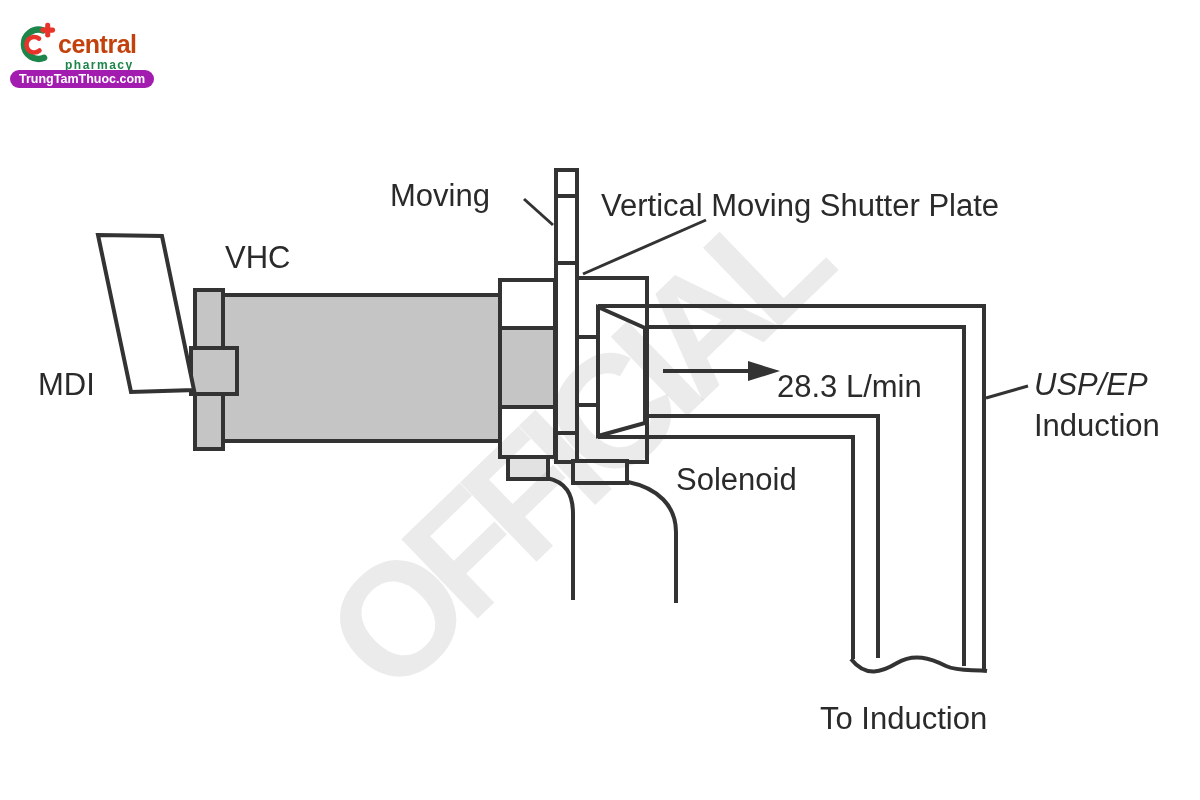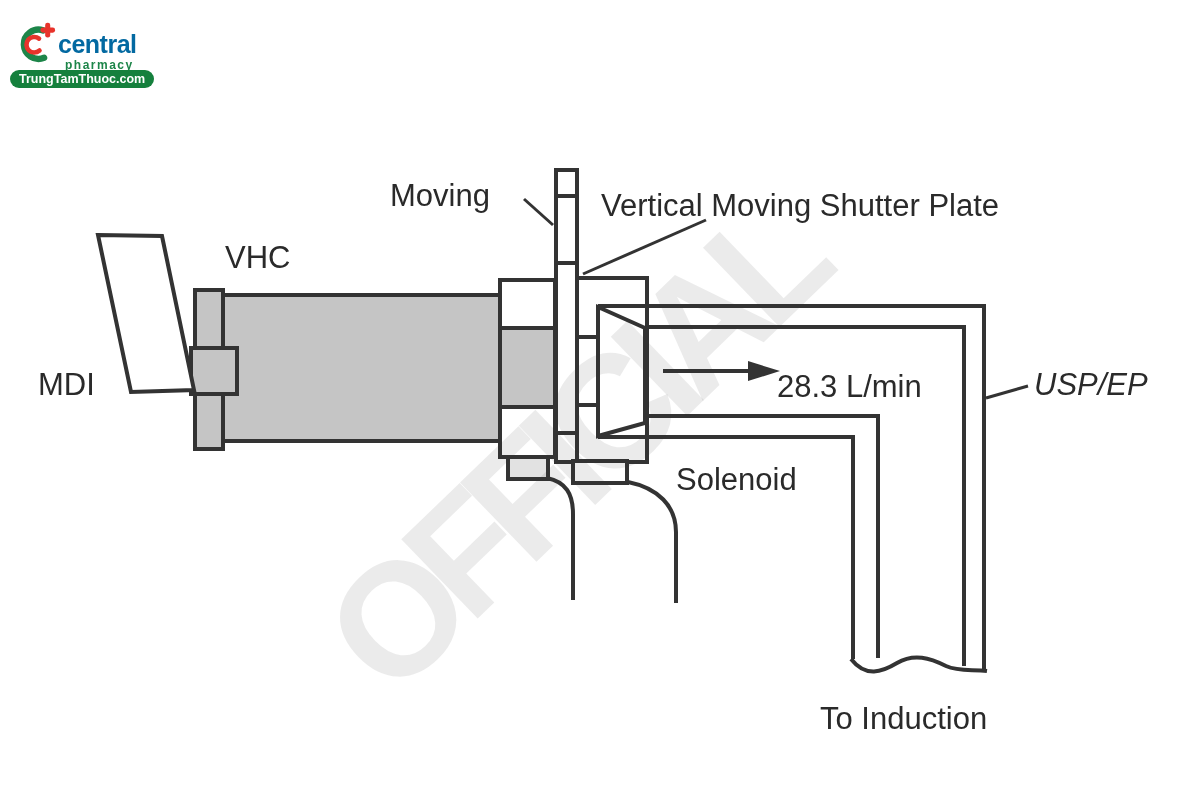--- a/index.html
+++ b/index.html
@@ -106,31 +106,32 @@
   <div class="diagram-label" style="left:38px;top:369px;">MDI</div>
   <div class="diagram-label" style="left:225px;top:242px;">VHC</div>
   <div class="diagram-label" style="left:390px;top:180px;">Moving</div>
   <div class="diagram-label" style="left:601px;top:179px;margin-top:11px;">Vertical Moving Shutter Plate</div>
   <div class="diagram-label" style="left:777px;top:355px;margin-top:16px;">28.3 L/min</div>
   <div class="diagram-label" style="left:668px;top:464px;margin-left:8px;">Solenoid</div>
   <div class="diagram-label" style="left:820px;top:703px;">To Induction</div>
 
   <div class="diagram-label" style="left:1034px;top:364px;line-height:41px;">
     <div style="font-style:italic;">USP/EP</div>
+    <div>Induction</div>
   </div>
 
   <div id="watermark">OFFICIAL</div>
 
   <div id="brand">
     <svg id="brand-mark" width="44" height="50" viewBox="0 0 48 54">
       <path d="M 34,11 A 16,16 0 1 0 35,41" fill="none" stroke="#1d8549" stroke-width="7" stroke-linecap="round"></path>
       <path d="M 30,33 A 8.5,8.5 0 1 1 29.5,20" fill="none" stroke="#e8332b" stroke-width="5" stroke-linecap="round"></path>
       <g fill="#e8332b">
         <rect x="31" y="8" width="16" height="5.5" rx="2.5"></rect>
         <rect x="36.2" y="2.8" width="5.5" height="16" rx="2.5"></rect>
       </g>
     </svg>
-    <div id="brand-name" style="color: #0369a1;">central</div>
+    <div id="brand-name" style="color: #c2410c;">central</div>
     <div id="brand-tagline" style="color: rgb(29, 133, 73); text-align: right;">pharmacy</div>
-    <div id="brand-badge" style="background: #15803d;">TrungTamThuoc.com</div>
+    <div id="brand-badge" style="background: #a21caf;">TrungTamThuoc.com</div>
   </div>
 
 </div>
 
 </body></html>

